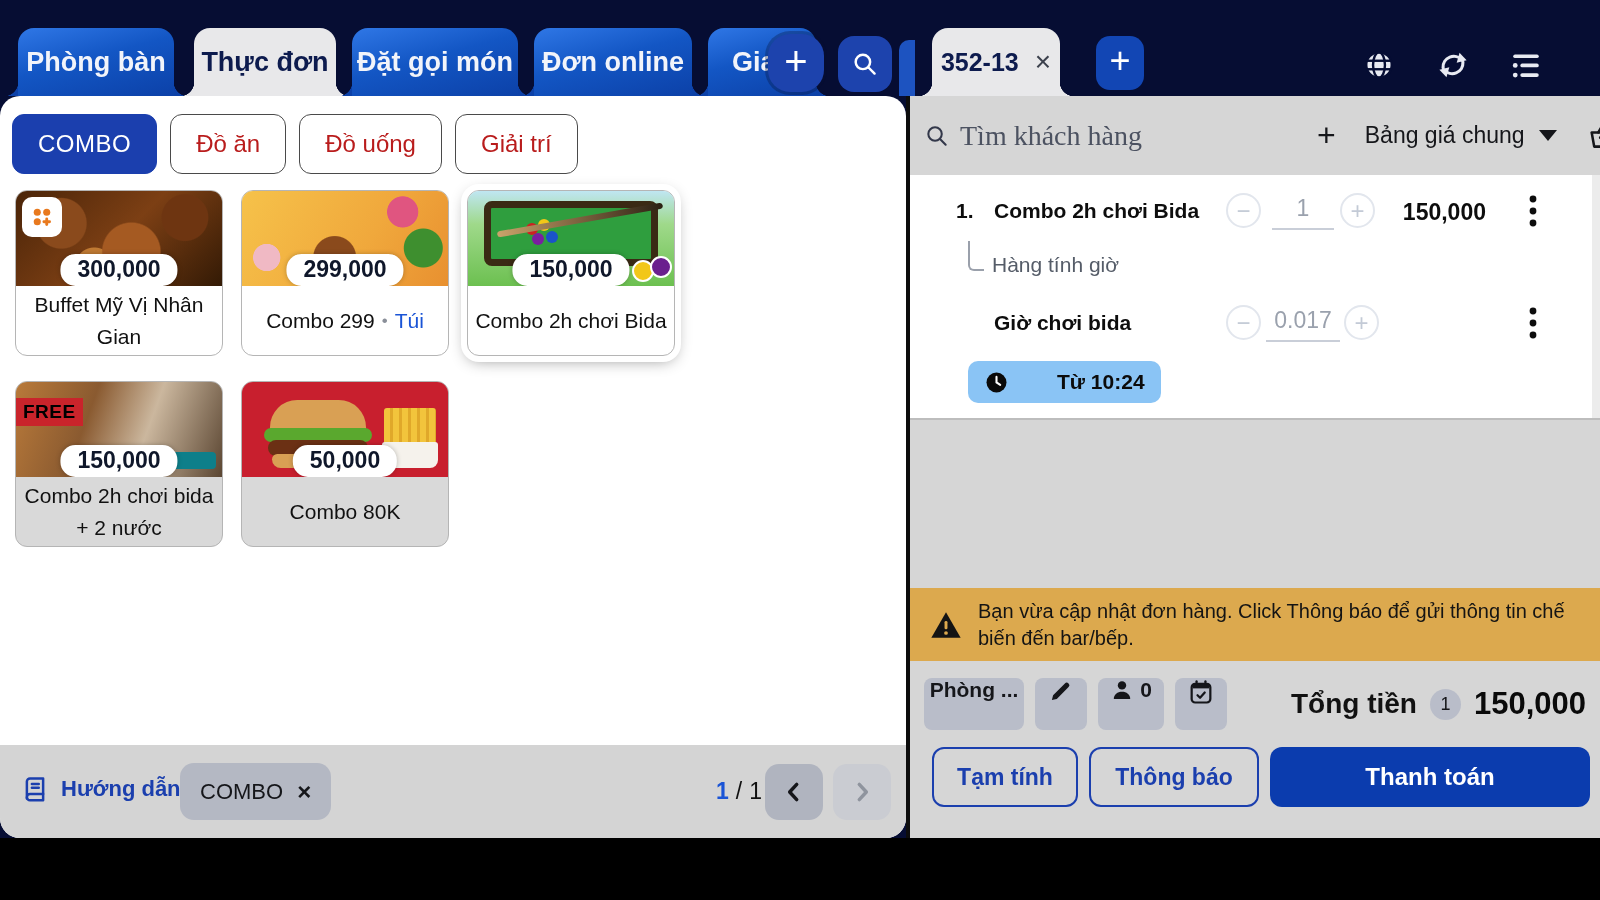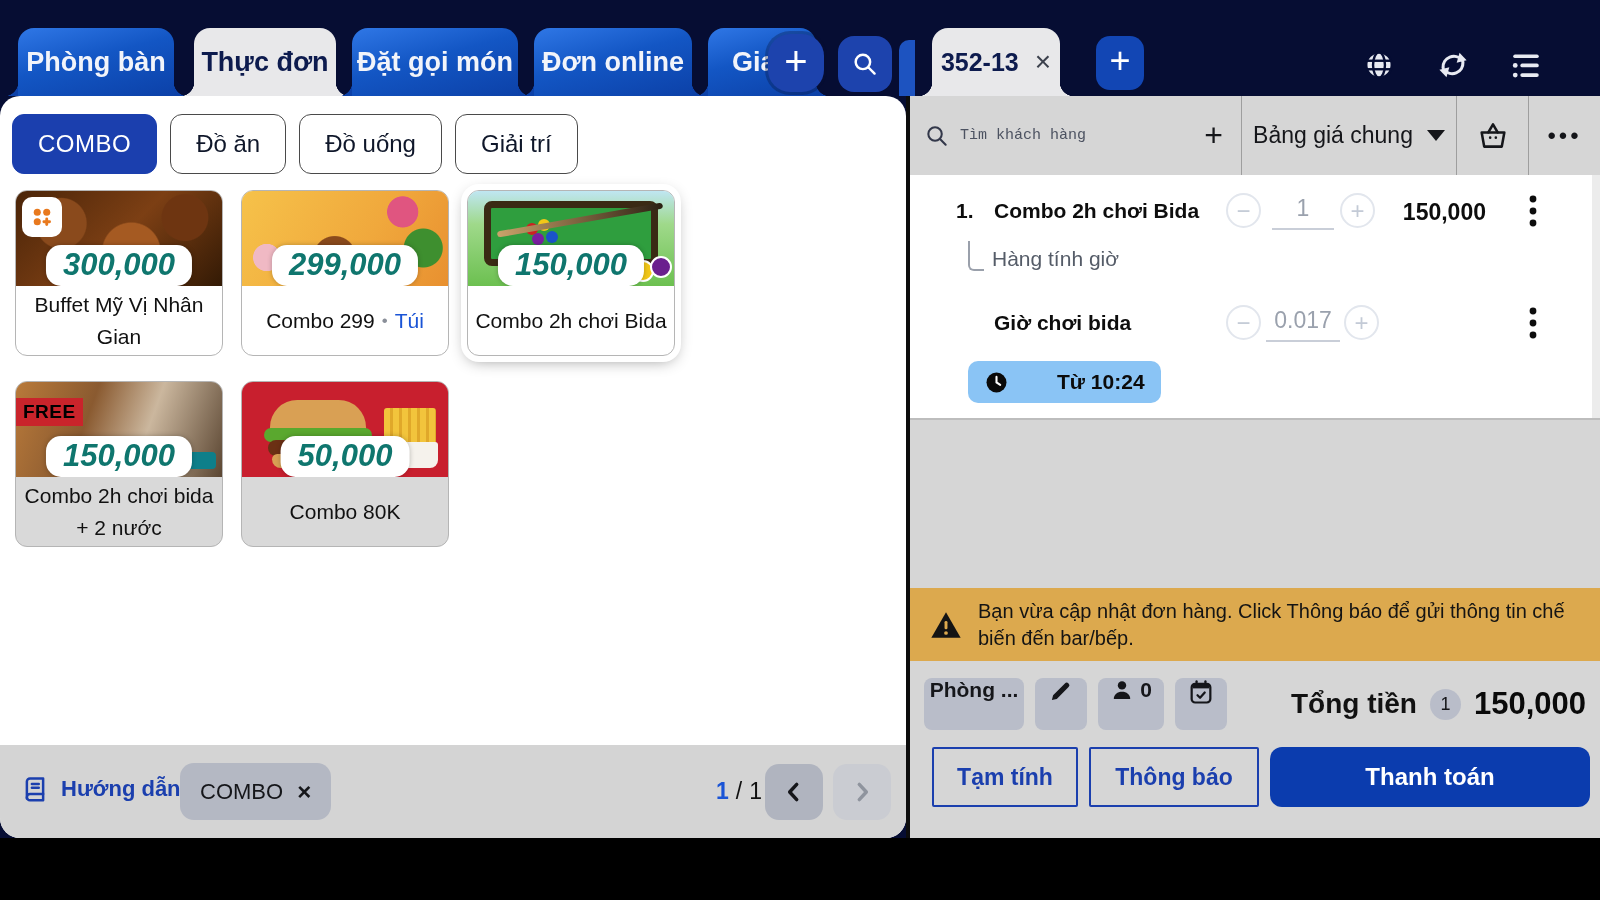--- a/index.html
+++ b/index.html
@@ -25,33 +25,33 @@
   .icon-btn { position:absolute; display:flex; align-items:center; justify-content:center;
               color:#e8eaf2; cursor:pointer; background:none; border:none; }
   .tab-close { margin-left:16px; color:#3c414d; font-size:28px; font-weight:400; }
   .tab-sliver { position:absolute; left:899px; top:40px; width:16px; height:56px;
                 background:#1d53c0; border-radius:10px 0 0 0; }
 
   
   .left-panel { position:absolute; top:96px; left:0; width:906px; height:742px; background:#fff; overflow:hidden;border-radius:20px; }
   .chips { position:absolute; top:18px; left:12px; display:flex; gap:13px; }
   .chip { height:60px; display:flex; align-items:center; padding:0 25px; font-size:24px;
-          border:1px solid #4a4a4a; border-radius:12px; background:#fff; color:#0f172a; cursor:pointer; }
+          border:1px solid #4a4a4a; border-radius:12px; background:#fff; color:#b91c1c; cursor:pointer; }
   .chip.active { background:#1b3fae; border-color:#1b3fae; color:#fff; font-weight:500; letter-spacing:.5px; }
 
   .grid { position:absolute; top:94px; left:15px; width:880px; display:flex; flex-wrap:wrap; gap:25px 18px; }
   .card { position:relative; width:208px; height:166px; background:#fff;
           border:1px solid #b5b5b5; border-radius:12px; cursor:pointer; }
   .card.gray { background:#d9d9d9; }
   .card.selected { box-shadow:0 0 0 6px #fff, 0 4px 16px rgba(0,0,0,.45); }
   .card-img { position:relative; height:95px; border-radius:11px 11px 0 0; overflow:hidden; }
   .price-pill { position:absolute; left:50%; bottom:0; transform:translateX(-50%);
                 background:#fff; border-radius:15px; padding:2px 17px 3px;
-                font-size:31px; font-weight:600; color:#0f766e; white-space:nowrap;
-                box-shadow:0 0 5px rgba(0,0,0,.25);font-style:italic; }
+                font-size:23px; font-weight:600; color:#0f172a; white-space:nowrap;
+                box-shadow:0 0 5px rgba(0,0,0,.25); }
   .card-name { height:69px; display:flex; align-items:center; justify-content:center; gap:7px;
                text-align:center; font-size:21px; line-height:1.5; padding:0 6px; color:#111; }
   .card-name .dot { color:#8a8f99; font-size:17px; }
   .card-name .tag { color:#1a54d6; }
   .combo-badge { position:absolute; top:6px; left:6px; width:40px; height:40px;
                  background:#fff; border-radius:10px; display:flex; align-items:center; justify-content:center; }
   .free-badge { position:absolute; top:16px; left:0; background:#c9242b; color:#000000;
                 font-weight:bold; font-size:19px; padding:3px 7px; letter-spacing:.5px; }
 
   
@@ -104,21 +104,21 @@
   
   .vdivider { position:absolute; left:906px; top:96px; width:4px; height:742px; background:#0d0d0d; }
   .bottom-bezel { position:absolute; top:838px; left:0; width:1600px; height:62px; background:#000; }
 
   
   .right-panel { position:absolute; top:96px; left:910px; width:690px; height:742px; background:#d6d6d6; }
   .rp-header { position:absolute; top:0; left:0; width:690px; height:79px; display:flex; align-items:center; }
   .rp-sec-divider { width:1px; height:79px; background:#9e9e9e; }
   .cust-search { flex:0 0 331px; display:flex; align-items:center; padding:0 14px; gap:10px; }
   .cust-search input { flex:1; border:none; outline:none; background:transparent;
-                       font-size:15px; color:#222; font-family:Liberation Mono, monospace; min-width:0; }
+                       font-size:28px; color:#222; font-family:Liberation Serif, serif; min-width:0; }
   .cust-search input::placeholder { color:#4c5261; opacity:1; }
   .add-customer { font-size:32px; font-weight:400; color:#15161a; cursor:pointer; padding:0 4px; }
   .pricelist { flex:0 0 214px; display:flex; align-items:center; justify-content:center; gap:14px;
                font-size:23px; color:#15161a; cursor:pointer; }
   .caret-down { width:0; height:0; border-left:9px solid transparent; border-right:9px solid transparent;
                 border-top:11px solid #15161a; }
   .basket-sec { flex:0 0 71px; display:flex; align-items:center; justify-content:center; color:#15161a; cursor:pointer; }
   .dots-sec { flex:1; display:flex; align-items:center; justify-content:center;
               font-size:24px; letter-spacing:3px; color:#15161a; cursor:pointer; }
 
@@ -127,21 +127,21 @@
   .scroll-track { position:absolute; right:0; top:0; width:8px; height:243px; background:#ececec; }
   .oc-abs { position:absolute; }
   .line-name { font-size:21px; font-weight:700; color:#0d0d0d; }
   .step-circle { width:35px; height:35px; border:2px solid #e2e6ed; border-radius:50%;
                  display:flex; align-items:center; justify-content:center;
                  color:#c3cad6; font-size:24px; cursor:pointer; background:#fff; line-height:1; }
   .qty-field { width:62px; text-align:center; font-size:23px; color:#9aa1ad;
                border-bottom:2px solid #c9ced8; padding-bottom:6px; cursor:text; }
   .line-price { font-size:23px; font-weight:600; color:#0d0d0d; }
   .kebab { cursor:pointer; color:#0d0d0d; }
-  .group-label { display:flex; align-items:center; gap:8px; color:#555c68; font-size:21px; }
+  .group-label { display:flex; align-items:flex-end; gap:8px; color:#555c68; font-size:21px; }
   .tree-elbow { width:16px; height:30px; border-left:2px solid #9aa0ab; border-bottom:2px solid #9aa0ab;
                 border-bottom-left-radius:6px; margin-bottom:6px; }
   .time-chip { position:absolute; display:flex; align-items:center; gap:10px; background:#8ac4f5;
                border-radius:10px; height:42px; padding:0 16px; font-size:21px; font-weight:600;
                color:#0b0b0b; cursor:pointer; }
 
   .warning { position:absolute; top:492px; left:0; width:690px; height:73px; background:#dca94e;
              display:flex; align-items:center; gap:16px; padding:0 22px 0 20px; }
   .warning-text { font-size:20px; line-height:1.35; color:#141414; }
 
@@ -151,21 +151,21 @@
               justify-content:center; color:#15161a; cursor:pointer; }
   .room-btn { width:100px; font-size:21px; font-weight:600; }
   .ico-52 { width:52px; margin-left:11px; }
   .guest-btn { width:66px; margin-left:11px; gap:6px; font-size:21px; font-weight:600; }
   .total-wrap { margin-left:auto; display:flex; align-items:center; gap:13px; }
   .total-label { font-size:28px; font-weight:600; }
   .qty-badge { width:31px; height:31px; border-radius:50%; background:#b9bdc9; display:flex;
                align-items:center; justify-content:center; font-size:18px; color:#15161a; }
   .total-amount { font-size:31px; font-weight:bold; color:#0a0a0a; }
   .foot-row2 { position:absolute; top:86px; left:22px; right:10px; height:60px; display:flex; gap:11px; }
-  .outline-btn { border:2px solid #1b3fae; border-radius:2px; background:transparent;
+  .outline-btn { border:2px solid #1b3fae; border-radius:12px; background:transparent;
                  color:#1b3fae; font-size:23px; font-weight:bold; cursor:pointer;
                  display:flex; align-items:center; justify-content:center; font-family:inherit; }
   .pay-btn { flex:1; background:#0b3cae; border-radius:12px; color:#fff; font-size:24px; font-weight:bold;
              display:flex; align-items:center; justify-content:center; cursor:pointer; }
   svg { display:block; }
 </style>
 </head>
 <body>
 
 <div class="screen">

